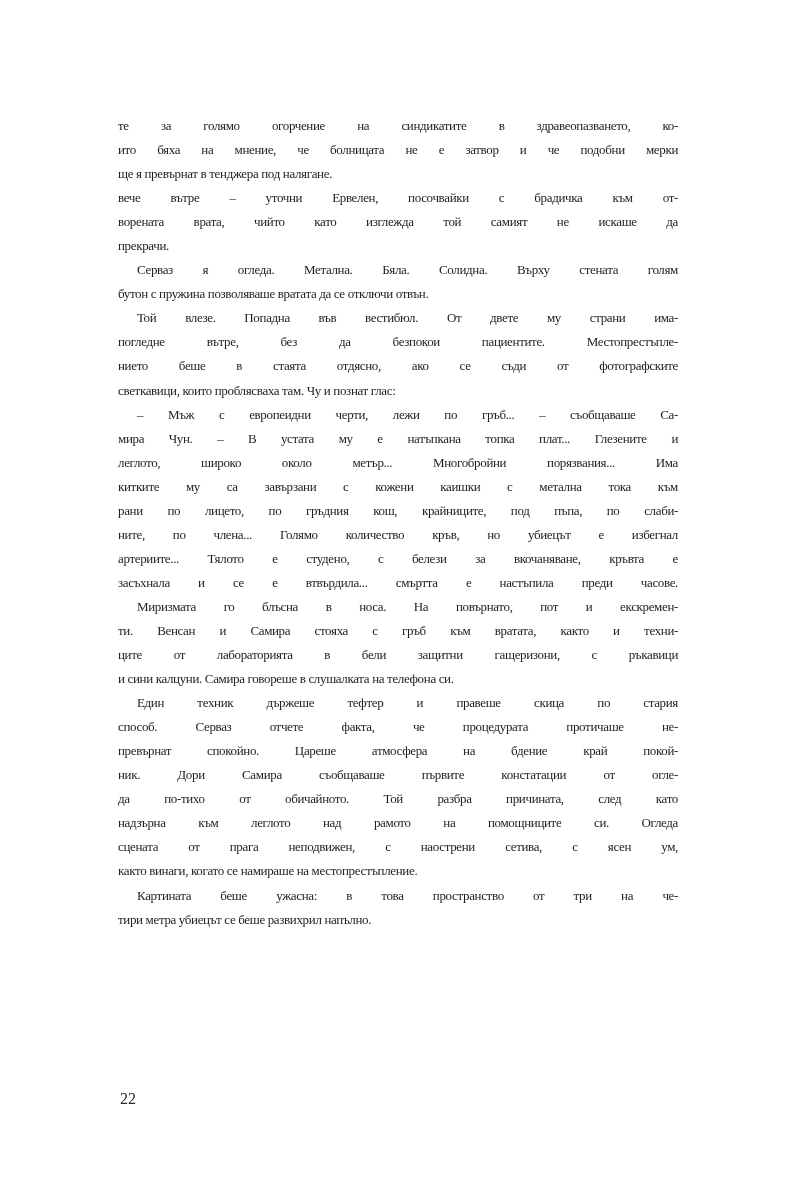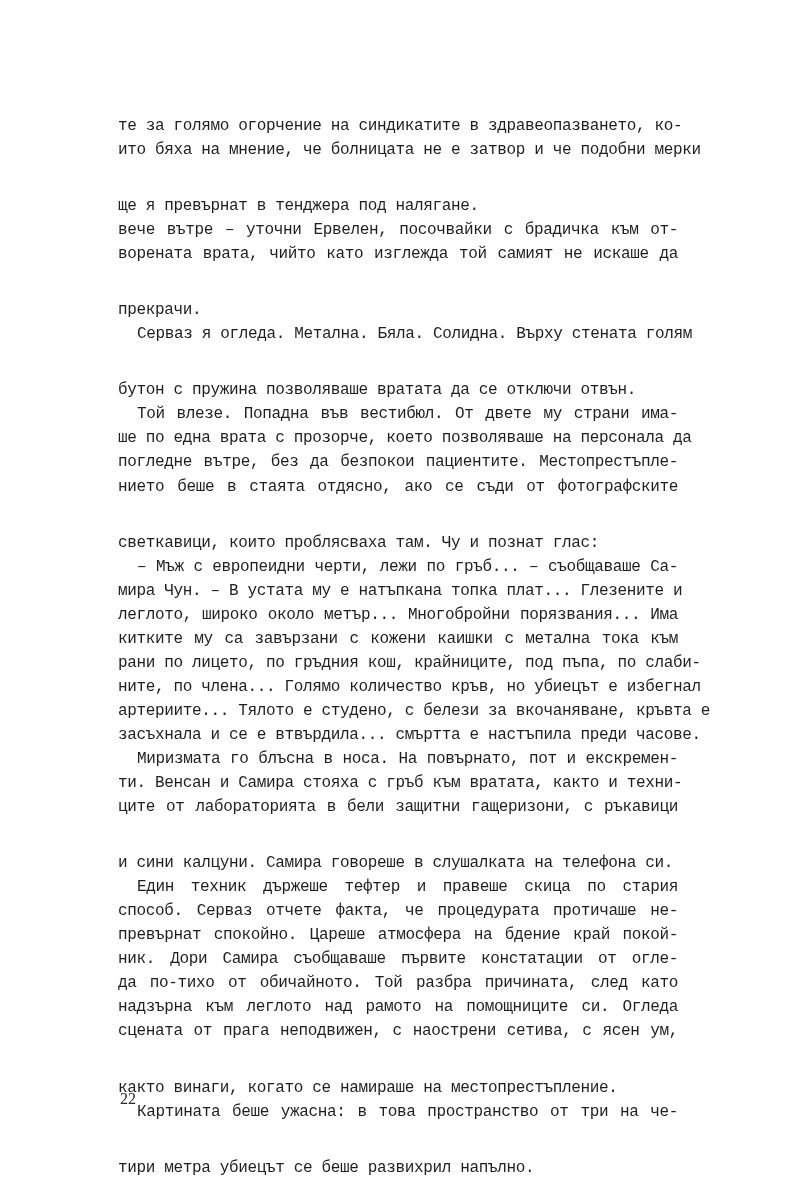--- a/index.html
+++ b/index.html
@@ -2,35 +2,35 @@
 <html><head>
   <meta charset="utf-8">
   <style>
     html, body { margin: 0; padding: 0; background: #ffffff; }
     body { width: 790px; height: 1200px; position: relative; overflow: hidden; }
     .page {
       position: absolute;
       left: 118px;
       top: 114px;
       width: 560px;
-      font-family: Liberation Mono, monospace;
-      font-size: 16px;
+      font-family: Liberation Serif, serif;
+      font-size: 13px;
       color: #1e1e1e;
       letter-spacing: -0.35px;
     }
     .line {
       display: block;
       height: 24.05px;
       line-height: 24.05px;
       white-space: nowrap;
       text-align: justify;
       text-align-last: justify;
     }
     .line.indent { padding-left: 19px; }
-    .line.last { text-align-last: left; margin-top: 32px; }
+    .line.last { text-align-last: left; }
     .page-number {
       position: absolute;
       left: 120px;
       top: 1090px;
       font-family: "Liberation Serif", serif;
       font-size: 16px;
       color: #2a2a2a;
     }
   </style>
 </head>
@@ -39,21 +39,20 @@
 <div class="page" id="page-text">
     <span class="line">те за голямо огорчение на синдикатите в здравеопазването, ко-</span>
     <span class="line">ито бяха на мнение, че болницата не е затвор и че подобни мерки</span>
     <span class="line last">ще я превърнат в тенджера под налягане.</span>
     <span class="line">вече вътре – уточни Ервелен, посочвайки с брадичка към от-</span>
     <span class="line">ворената врата, чийто като изглежда той самият не искаше да</span>
     <span class="line last">прекрачи.</span>
     <span class="line indent">Серваз я огледа. Метална. Бяла. Солидна. Върху стената голям</span>
     <span class="line last">бутон с пружина позволяваше вратата да се отключи отвън.</span>
     <span class="line indent">Той влезе. Попадна във вестибюл. От двете му страни има-</span>
-    <span class="line">ше по една врата с прозорче, което позволяваше на персонала да</span>
     <span class="line">погледне вътре, без да безпокои пациентите. Местопрестъпле-</span>
     <span class="line">нието беше в стаята отдясно, ако се съди от фотографските</span>
     <span class="line last">светкавици, които проблясваха там. Чу и познат глас:</span>
     <span class="line indent">– Мъж с европеидни черти, лежи по гръб... – съобщаваше Са-</span>
     <span class="line">мира Чун. – В устата му е натъпкана топка плат... Глезените и</span>
     <span class="line">леглото, широко около метър... Многобройни порязвания... Има</span>
     <span class="line">китките му са завързани с кожени каишки с метална тока към</span>
     <span class="line">рани по лицето, по гръдния кош, крайниците, под пъпа, по слаби-</span>
     <span class="line">ните, по члена... Голямо количество кръв, но убиецът е избегнал</span>
     <span class="line">артериите... Тялото е студено, с белези за вкочаняване, кръвта е</span>

